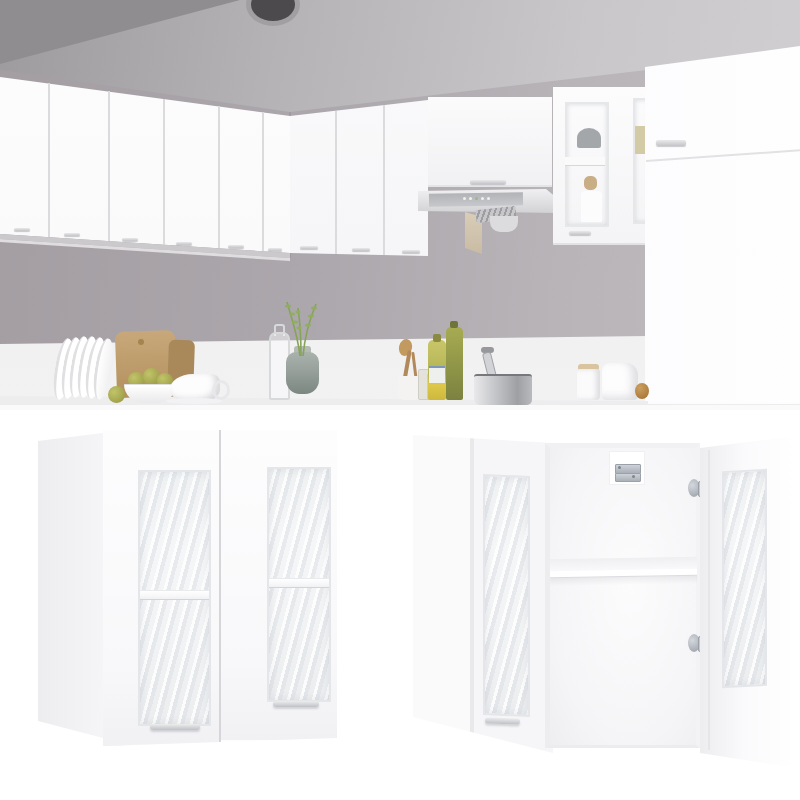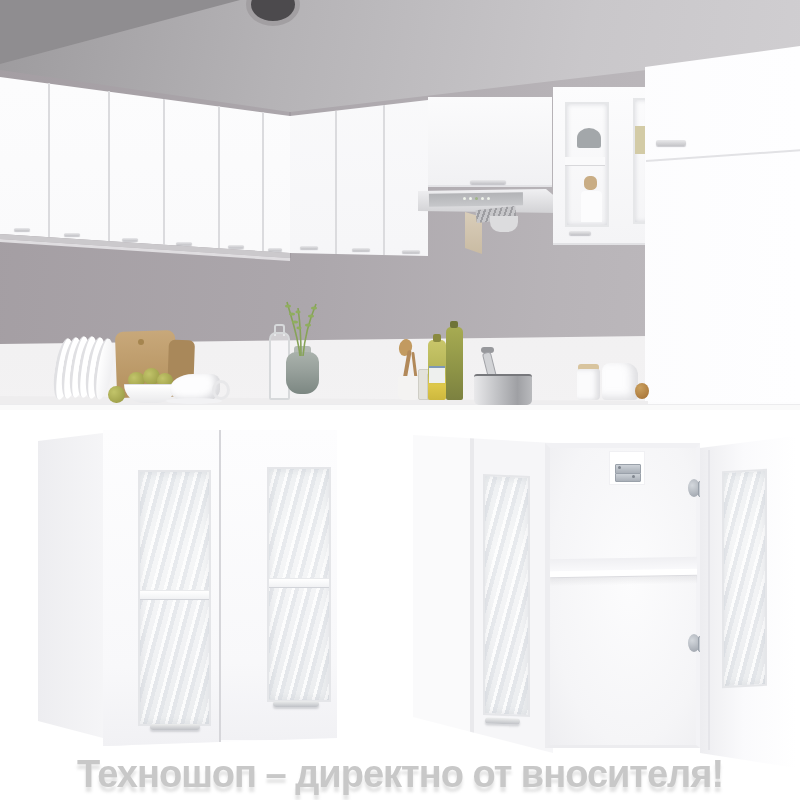--- a/index.html
+++ b/index.html
@@ -330,15 +330,14 @@
       <div class="hinge-cup"></div>
         <div class="hinge-arm"></div>
       <div class="screw" style="left:14px;top:11px"></div>
     </div>
     <div class="abs pr-door-r">
       <div class="abs pglass" style="left:22px;top:34px;width:41px;height:213px;transform:skewY(-3deg)"></div>
       <div class="abs" style="left:8px;top:14px;width:2px;height:300px;background:#e6e6ea"></div>
     </div>
   </div>
 
-  <div class="abs watermark">Техношоп – директно от вносителя!</div>
 
 </div>
 
 </body></html>

